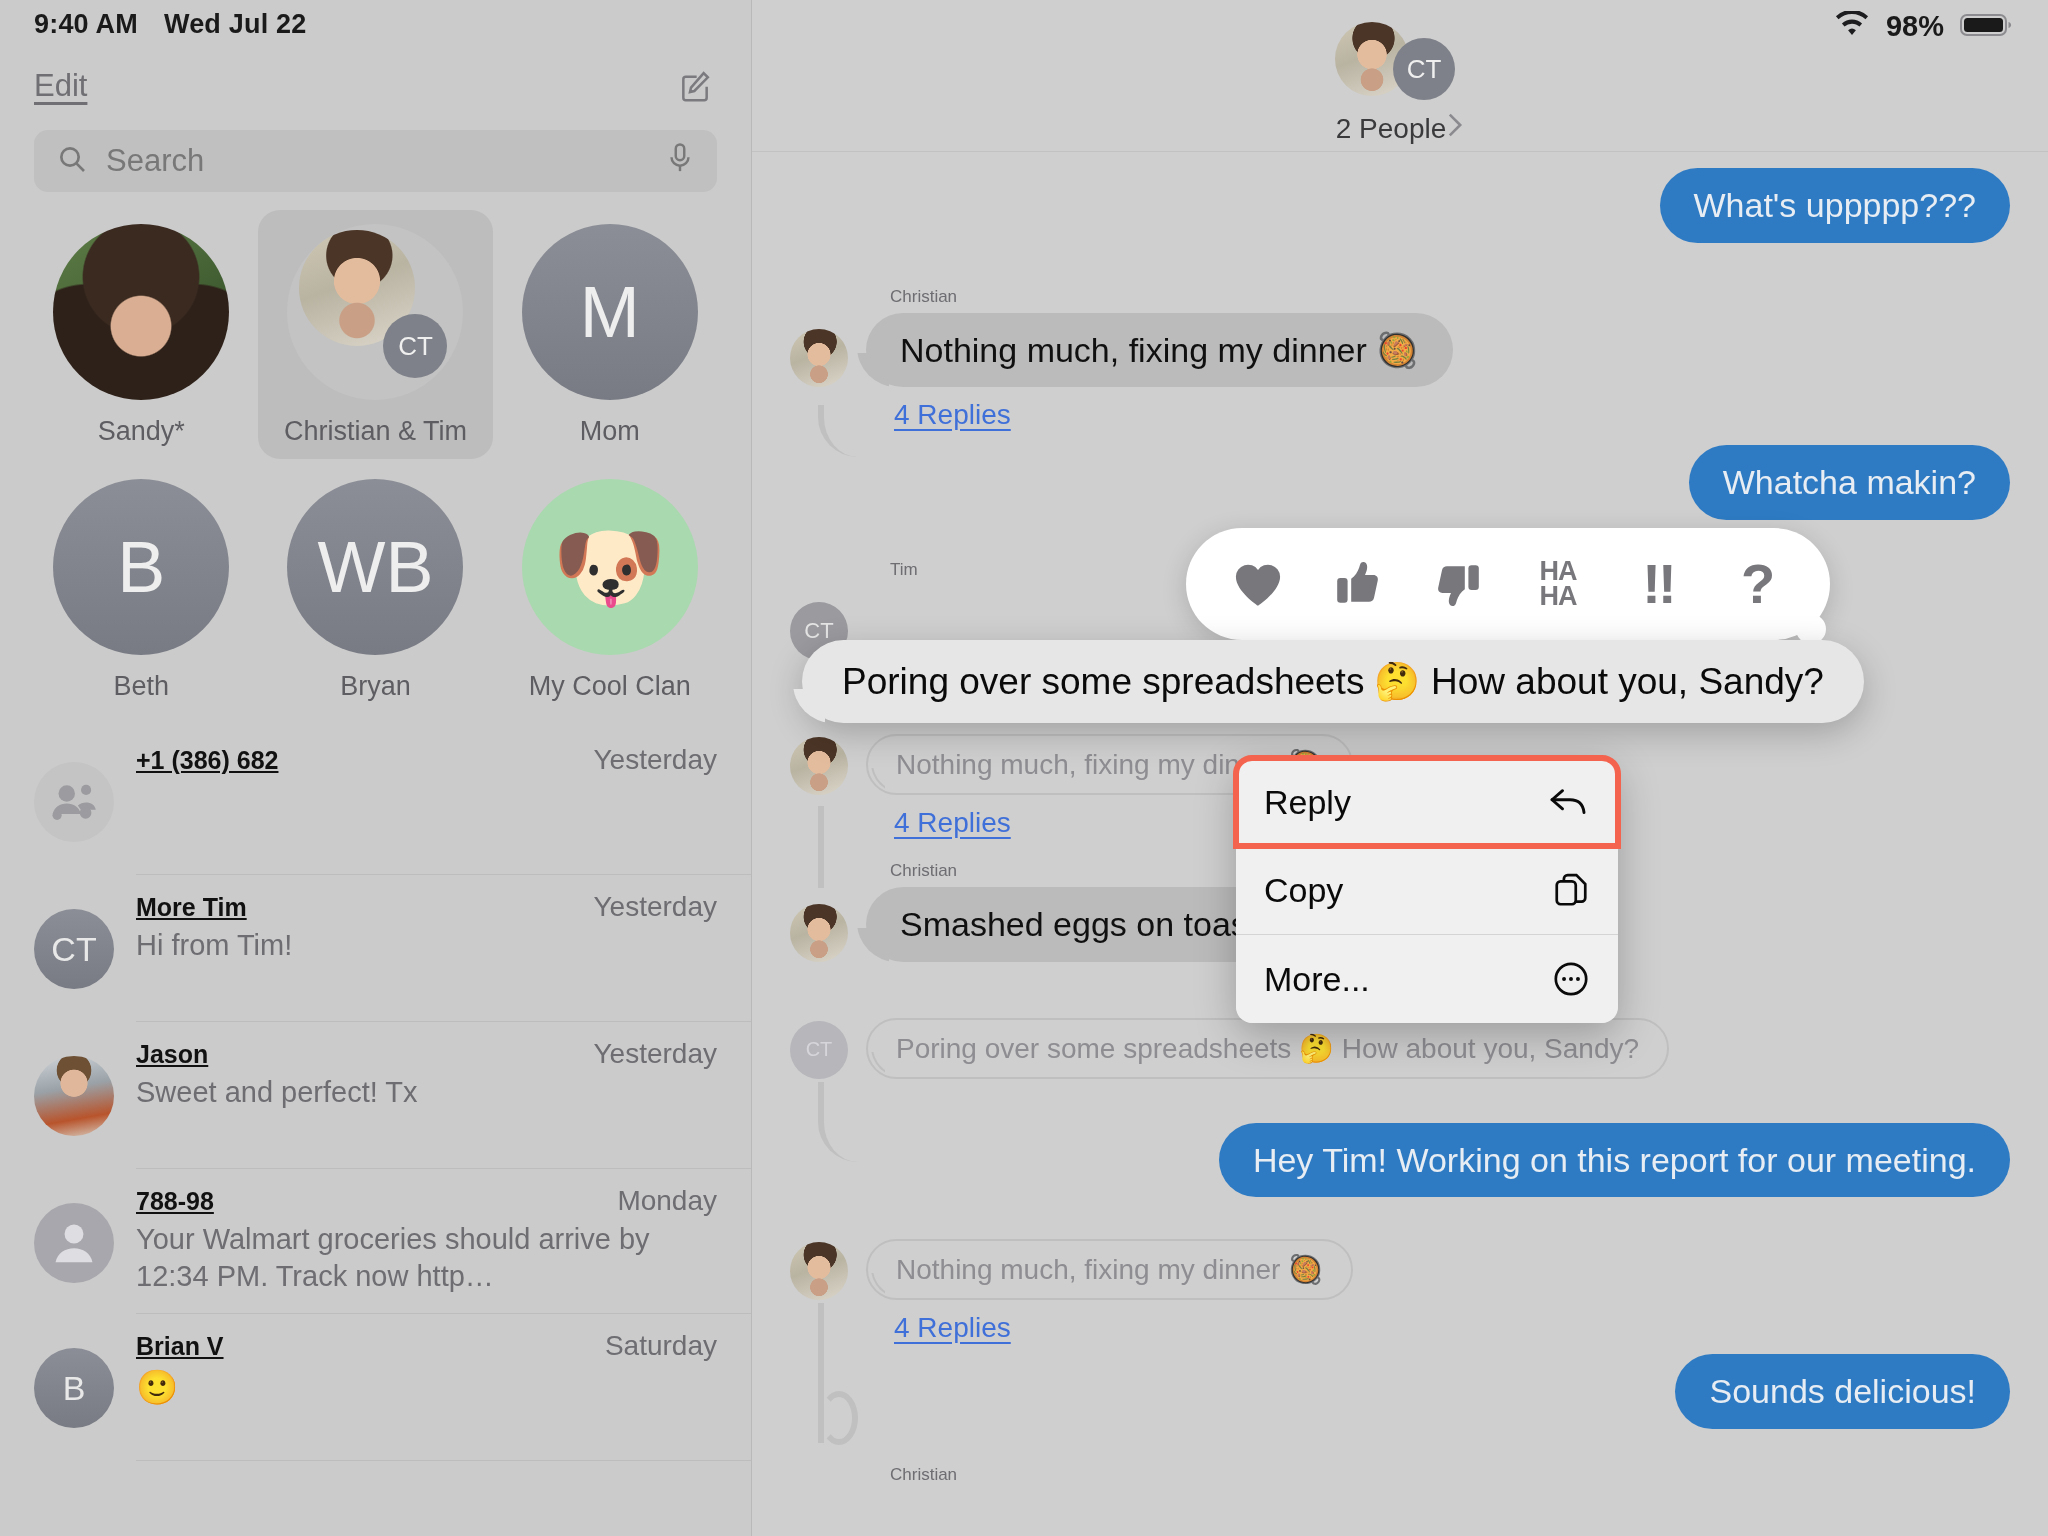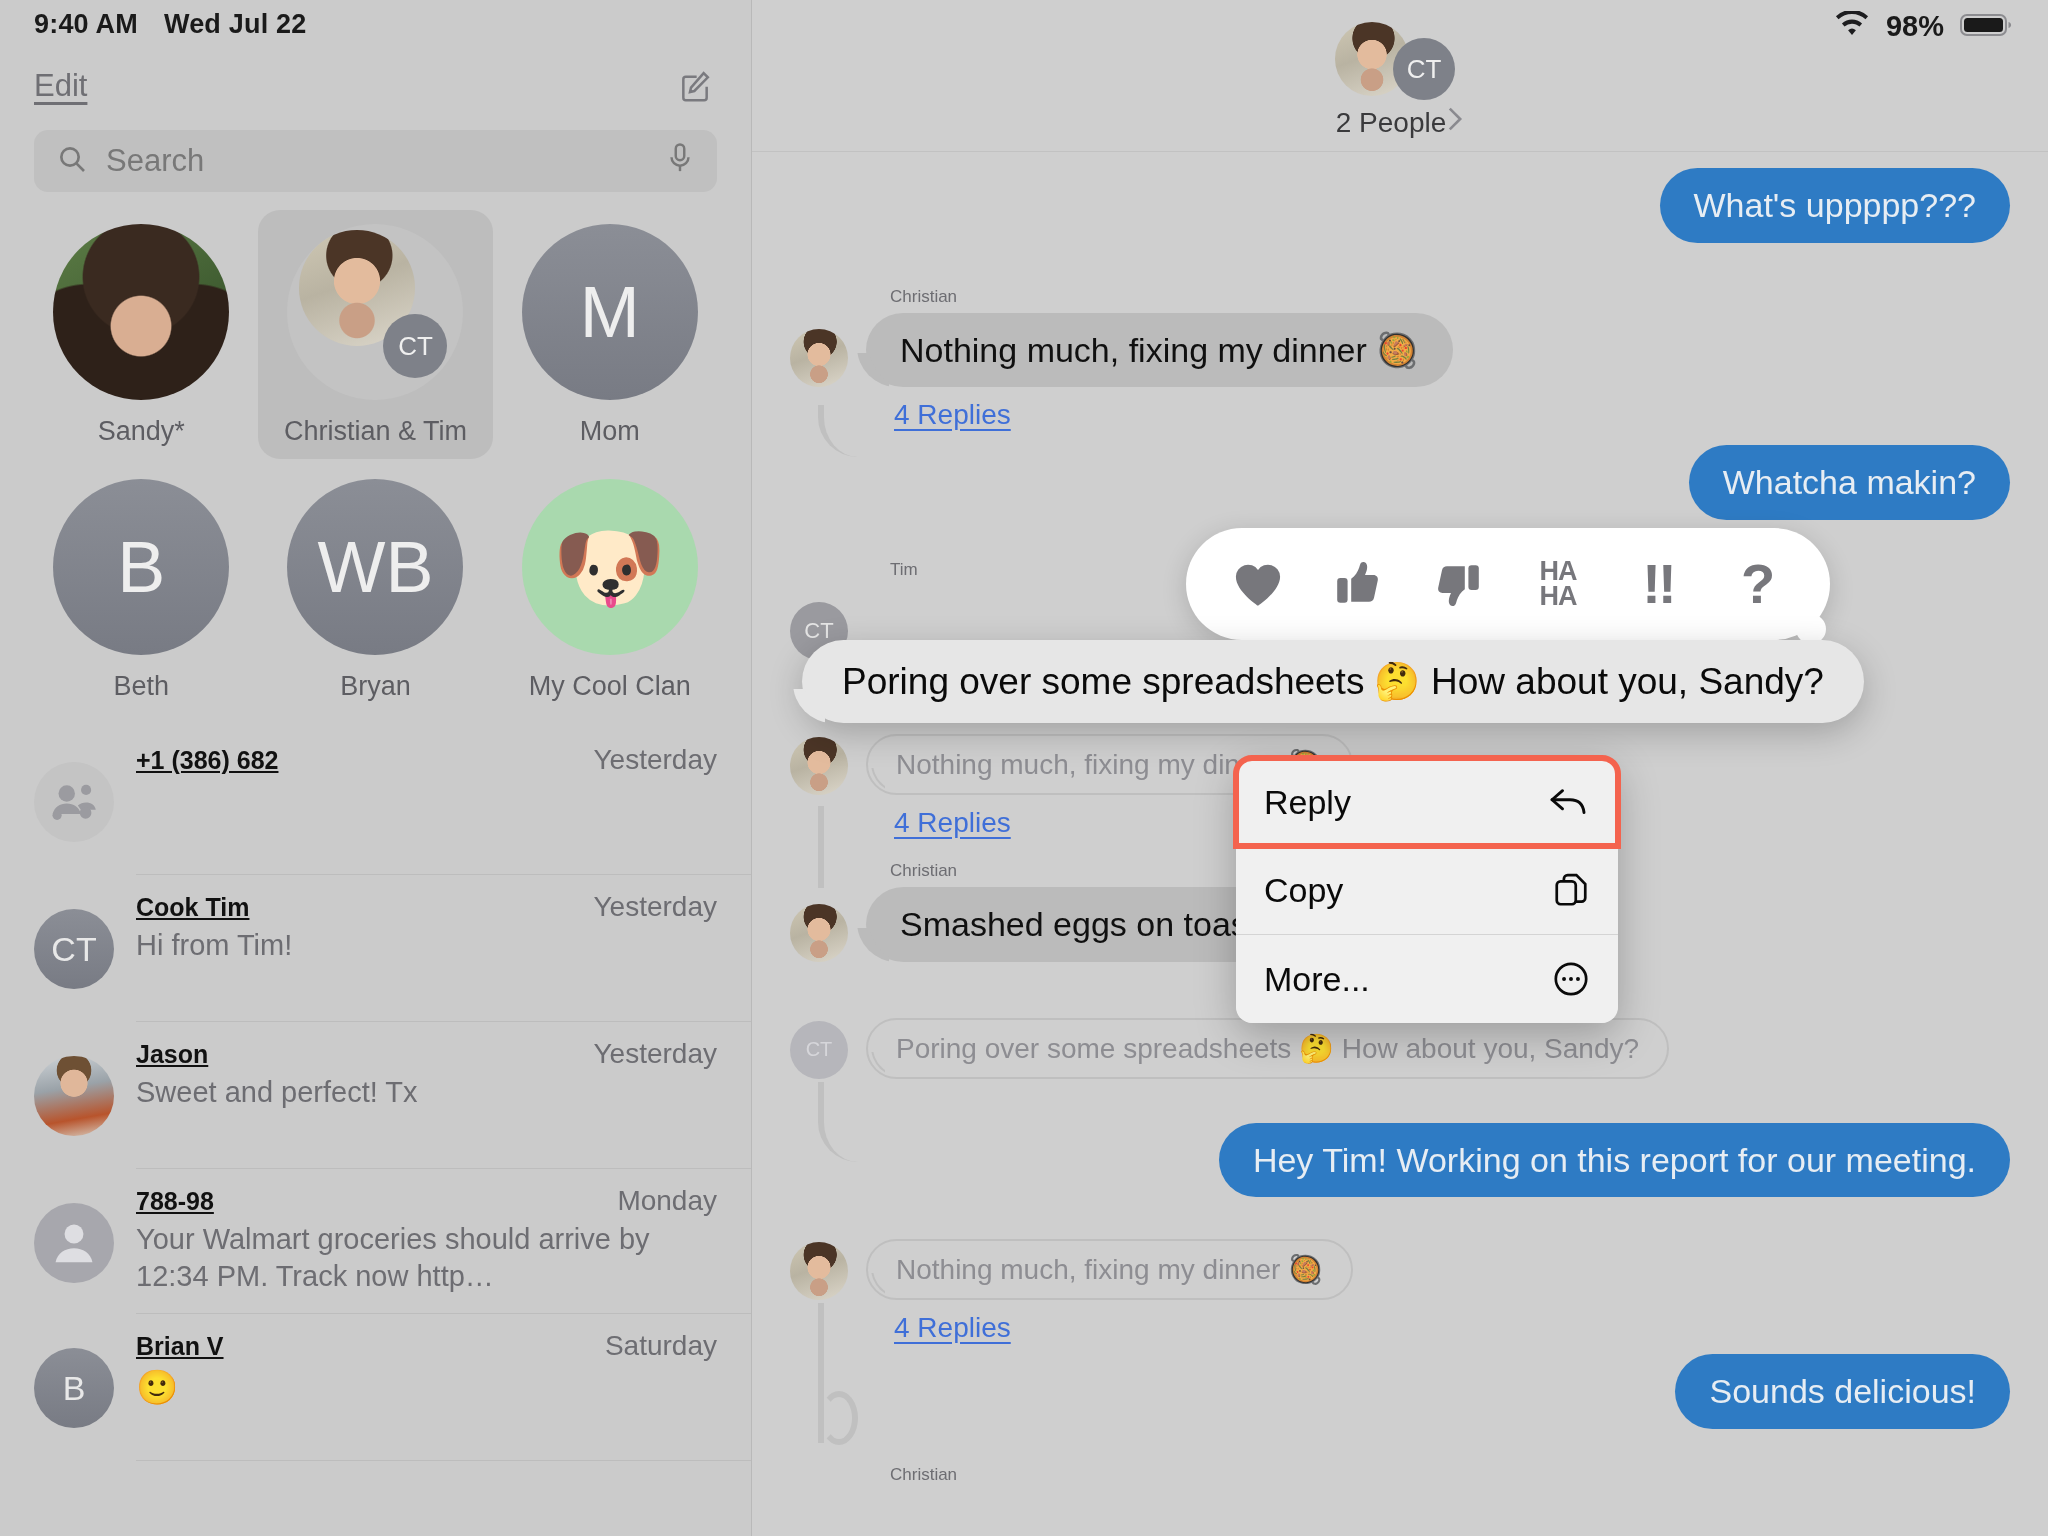--- a/index.html
+++ b/index.html
@@ -110,21 +110,21 @@
   .ch-avatars { position:relative; width:170px; height:78px; }
   .ch-photo {
     position:absolute; left:20px; top:0; width:74px; height:74px;
     border-radius:50%; overflow:hidden;
   }
   .ch-badge {
     position:absolute; left:78px; top:16px; width:62px; height:62px;
     border-radius:50%; background:#7e8189; color:#efefef;
     font-size:26px; display:flex; align-items:center; justify-content:center;
   }
-  .ch-people { display:flex; align-items:center; gap:0; margin-top:6px; }
+  .ch-people { display:flex; align-items:center; gap:0; margin-top:12px; }
   .ch-people span { font-size:28px; color:#3a3a3c; }
 
   .thread { position:relative; padding:0 38px; }
   .row { display:flex; margin-top:0; position:relative; }
   .row.out { justify-content:flex-end; }
   .bubble {
     max-width:980px; border-radius:40px; padding:16px 34px;
     font-size:34px; line-height:1.25; position:relative;
   }
   .bubble.blue { background:#2e7bc4; color:#e7edf3; }
@@ -340,21 +340,21 @@
           </div>
           <div class="c-prev" style="min-height:76px"></div>
         </div>
       </div>
       <div class="c-divider"></div>
 
       <div class="convo">
         <div class="c-av">CT</div>
         <div class="c-body">
           <div class="c-top">
-            <span class="c-name">Cook Tim</span>
+            <span class="c-name">More Tim</span>
             <span class="c-time">Yesterday</span>
           </div>
           <div class="c-prev" style="min-height:76px">Hi from Tim!</div>
         </div>
       </div>
       <div class="c-divider"></div>
 
       <div class="convo">
         <div class="c-av ph-jason"></div>
         <div class="c-body">

